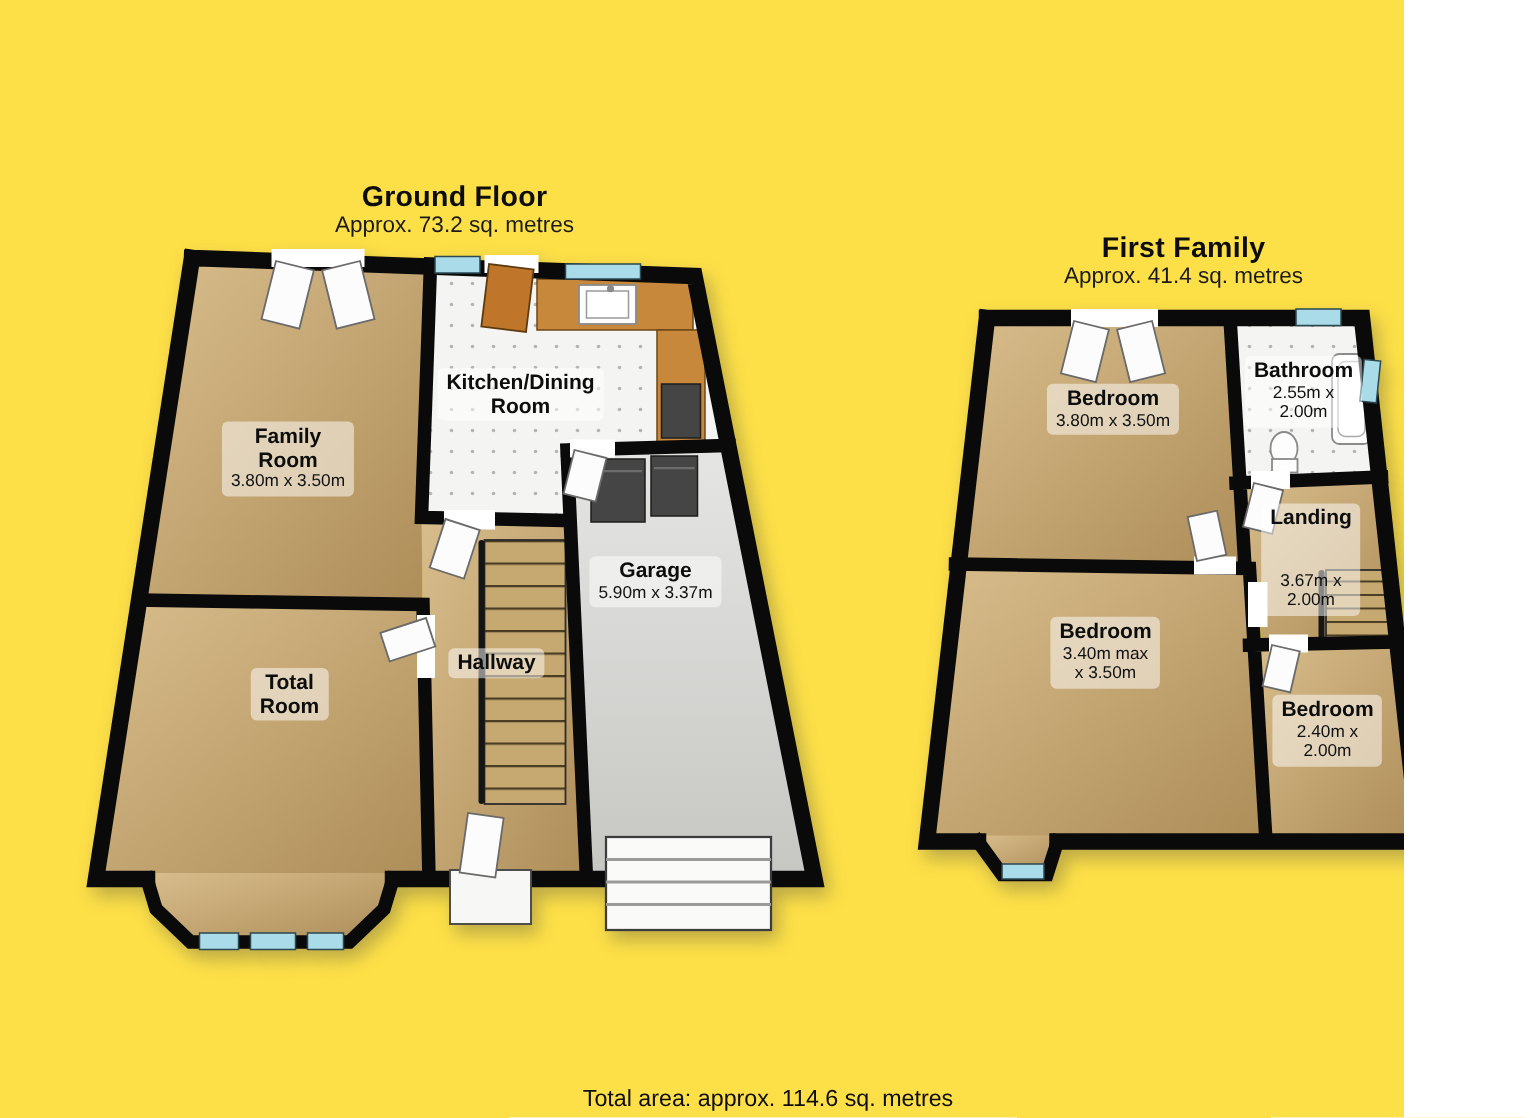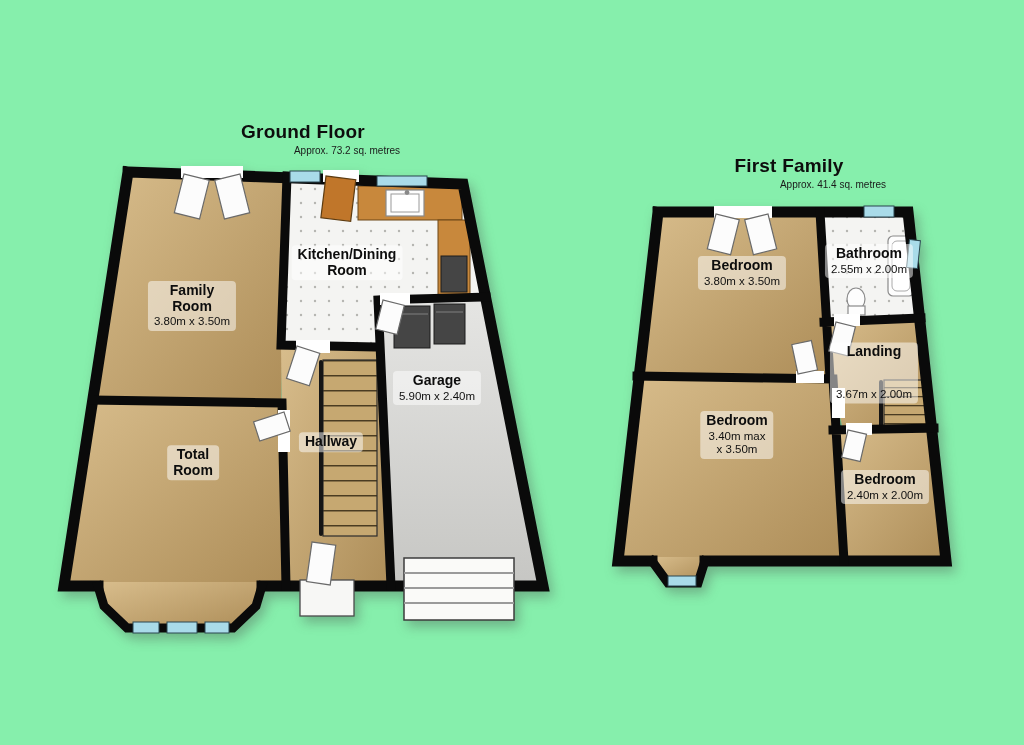--- a/index.html
+++ b/index.html
@@ -1,21 +1,21 @@
 <!DOCTYPE html>
 <html><head>
 <meta charset="utf-8">
 <style>
   * { margin:0; padding:0; box-sizing:border-box; }
   html,body { background:#ffffff; font-family:"Liberation Sans", sans-serif; }
-  .canvas { position:relative; width:1024px; height:745px; background:#86efac; overflow:hidden; }
+  .canvas { position:relative; width:936px; height:745px; background:#fde047; overflow:hidden; }
   .plan-svg { position:absolute; inset:0; width:1024px; height:745px; }
   .abs { position:absolute; transform:translate(-50%,-50%); text-align:center; }
   .plan-title { font-size:19px; font-weight:bold; color:#0d0d0d; white-space:nowrap; letter-spacing:0.2px; }
-  .plan-sub { font-size:10px; color:#1a1a1a; white-space:nowrap;margin-left:44px; }
+  .plan-sub { font-size:15px; color:#1a1a1a; white-space:nowrap; }
   .room-label { display:flex; flex-direction:column; align-items:center; gap:1px;
                 background:rgba(255,255,255,0.5); border-radius:4px; padding:2px 6px; }
   .room-name { font-size:14px; font-weight:bold; color:#0d0d0d; line-height:1.12; white-space:pre-line; }
   .room-dims { font-size:11.5px; color:#101010; line-height:1.18; white-space:pre-line; }
   .footer-text { font-size:15.5px; color:#0d0d0d; white-space:nowrap; }
   .g-plan { filter: drop-shadow(4px 6px 6px rgba(70,70,70,0.35)); }
   .wall  { fill:none; stroke:#0a0a0a; stroke-width:11; stroke-linejoin:miter; stroke-linecap:square; }
   .iwall { fill:none; stroke:#0a0a0a; stroke-width:9;  stroke-linejoin:miter; stroke-linecap:square; }
   .carpet { fill:url(#carpetGrad); }
   .door-leaf { fill:#fcfcfc; stroke:#6a6a6a; stroke-width:1.2; }
@@ -184,21 +184,21 @@
     <div class="room-dims">3.80m x 3.50m</div>
   </div>
 
   <div class="abs room-label" style="left:347px; top:263px;">
     <div class="room-name">Kitchen/Dining
 Room</div>
   </div>
 
   <div class="abs room-label" style="left:437px; top:388px;">
     <div class="room-name">Garage</div>
-    <div class="room-dims">5.90m x 2.40m</div>
+    <div class="room-dims">5.90m x 3.37m</div>
   </div>
 
   <div class="abs room-label" style="left:193px; top:463px;">
     <div class="room-name">Total
 Room</div>
   </div>
 
   <div class="abs room-label" style="left:331px; top:442px;text-align:right;">
     <div class="room-name">Hallway</div>
   </div>
@@ -225,13 +225,14 @@
     <div class="room-name">Bedroom</div>
     <div class="room-dims">3.40m max
 x 3.50m</div>
   </div>
 
   <div class="abs room-label" style="left:885px; top:487px;">
     <div class="room-name">Bedroom</div>
     <div class="room-dims">2.40m x 2.00m</div>
   </div>
 
+  <div class="abs footer-text" style="left:512px; top:733px;">Total area: approx. 114.6 sq. metres</div>
 </div>
 
 </body></html>

